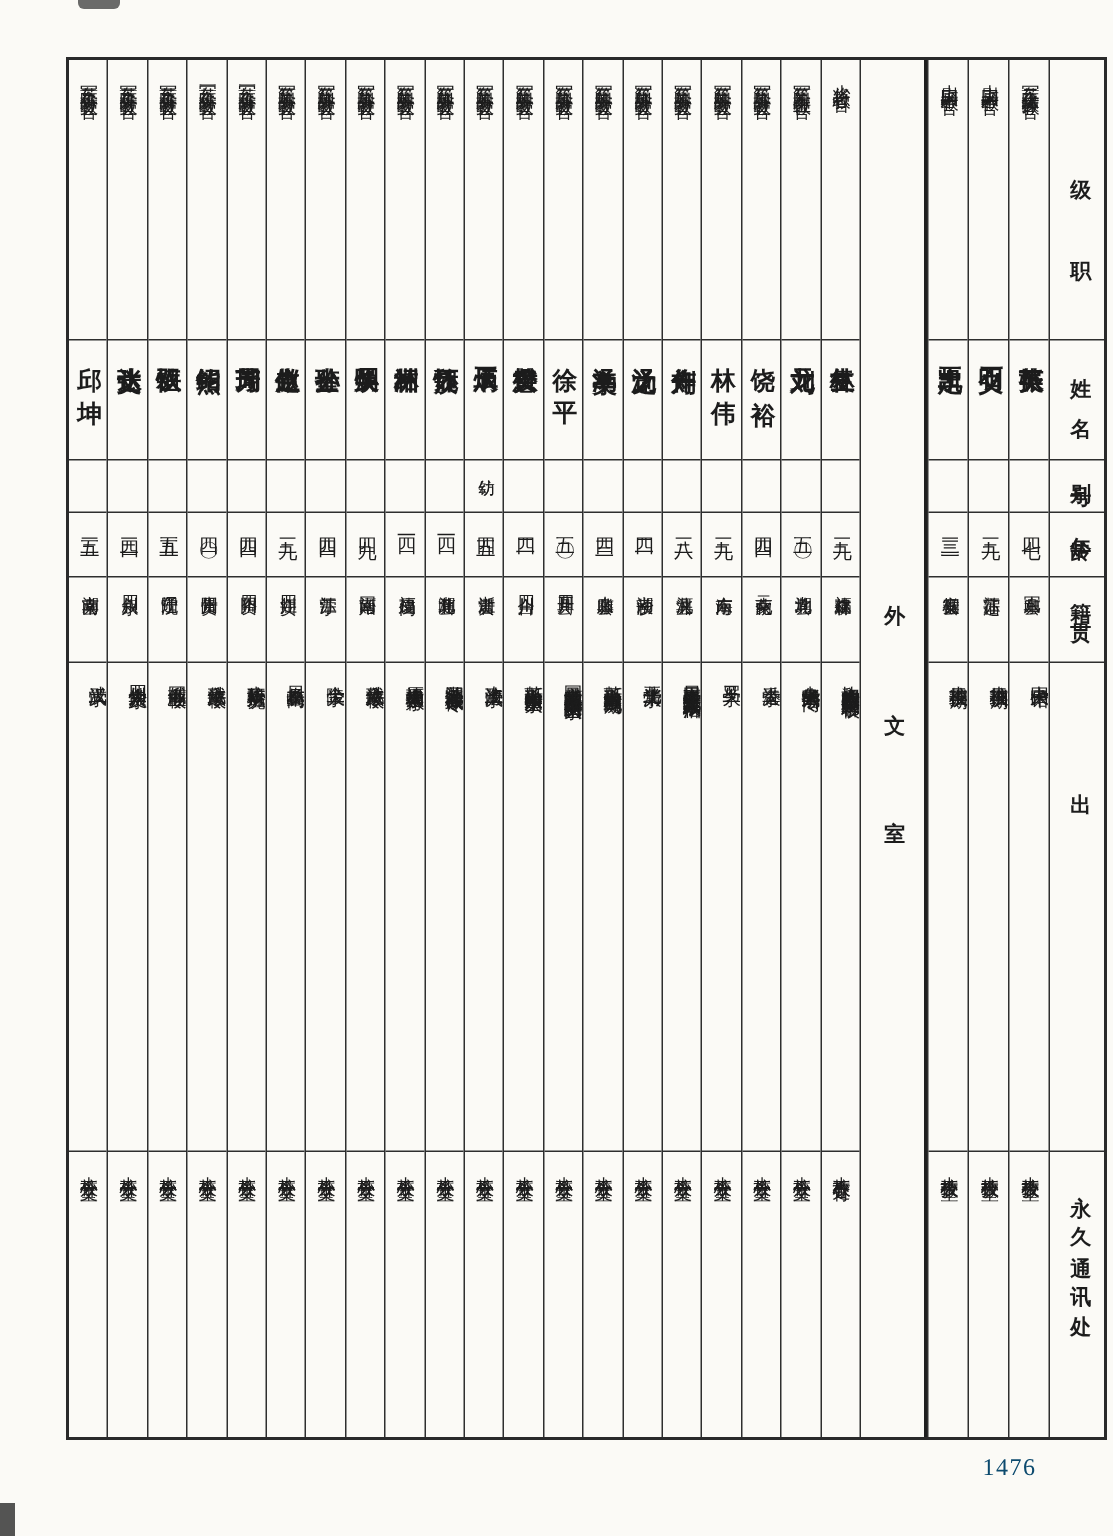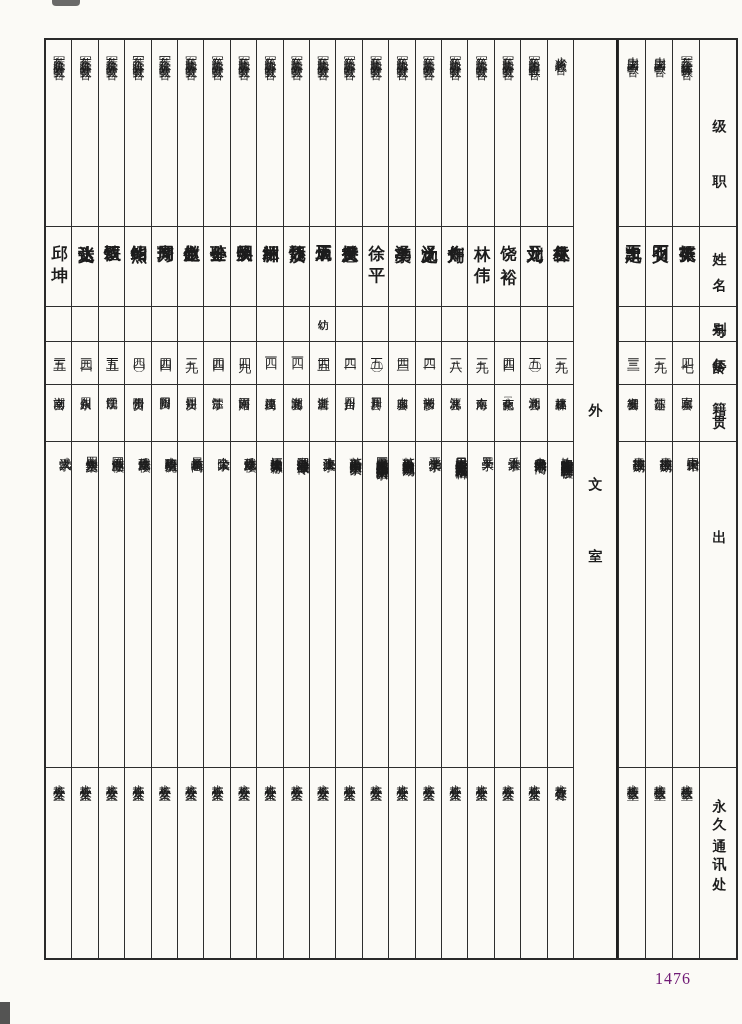--- a/index.html
+++ b/index.html
@@ -57,21 +57,21 @@
   .h5{letter-spacing:140px;padding-top:76px;}
   .h6{letter-spacing:20px;padding-top:18px;}
   .divider-label{
     writing-mode:vertical-rl;text-orientation:upright;
     font-size:14px;font-weight:700;
     padding-top:352px;letter-spacing:72px;line-height:42px;
     height:100%;box-sizing:border-box;
   }
   .page-number{
     position:absolute;left:655px;top:970px;
-    font-size:16px;letter-spacing:1px;color:#701a75;
+    font-size:16px;letter-spacing:1px;color:#0c4a6e;
     font-family:"Liberation Serif", serif;
   }
 </style>
 </head>
 <body>
 
 <div class="page">
   <div class="smudge-top"></div>
   <div class="smudge-bottom"></div>
 

